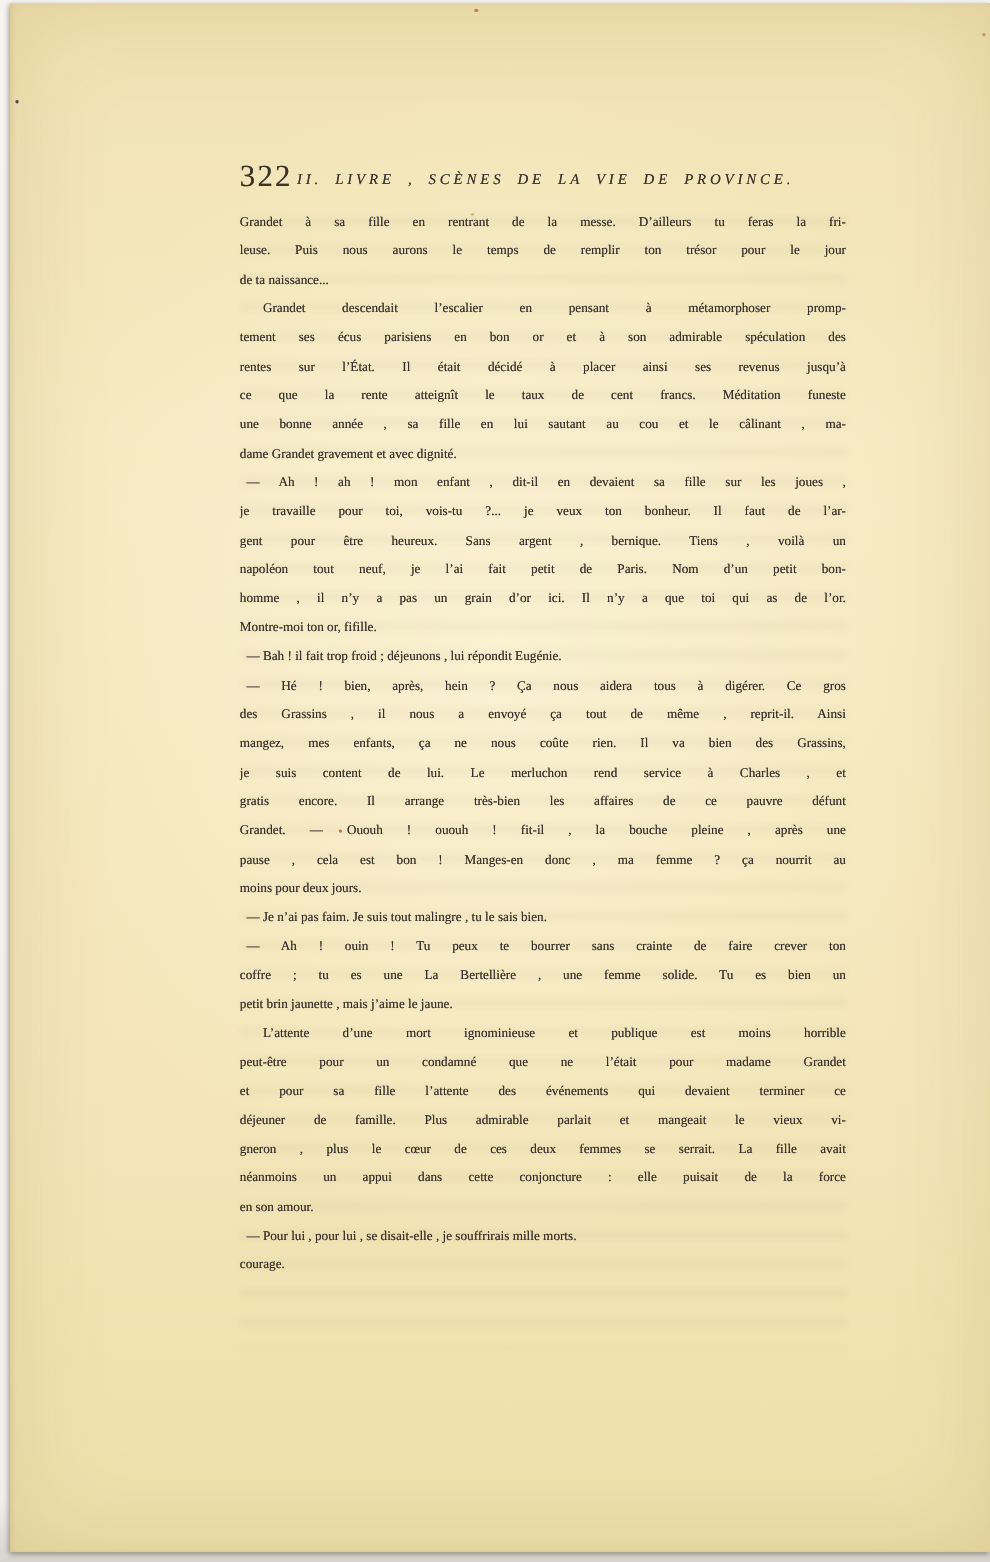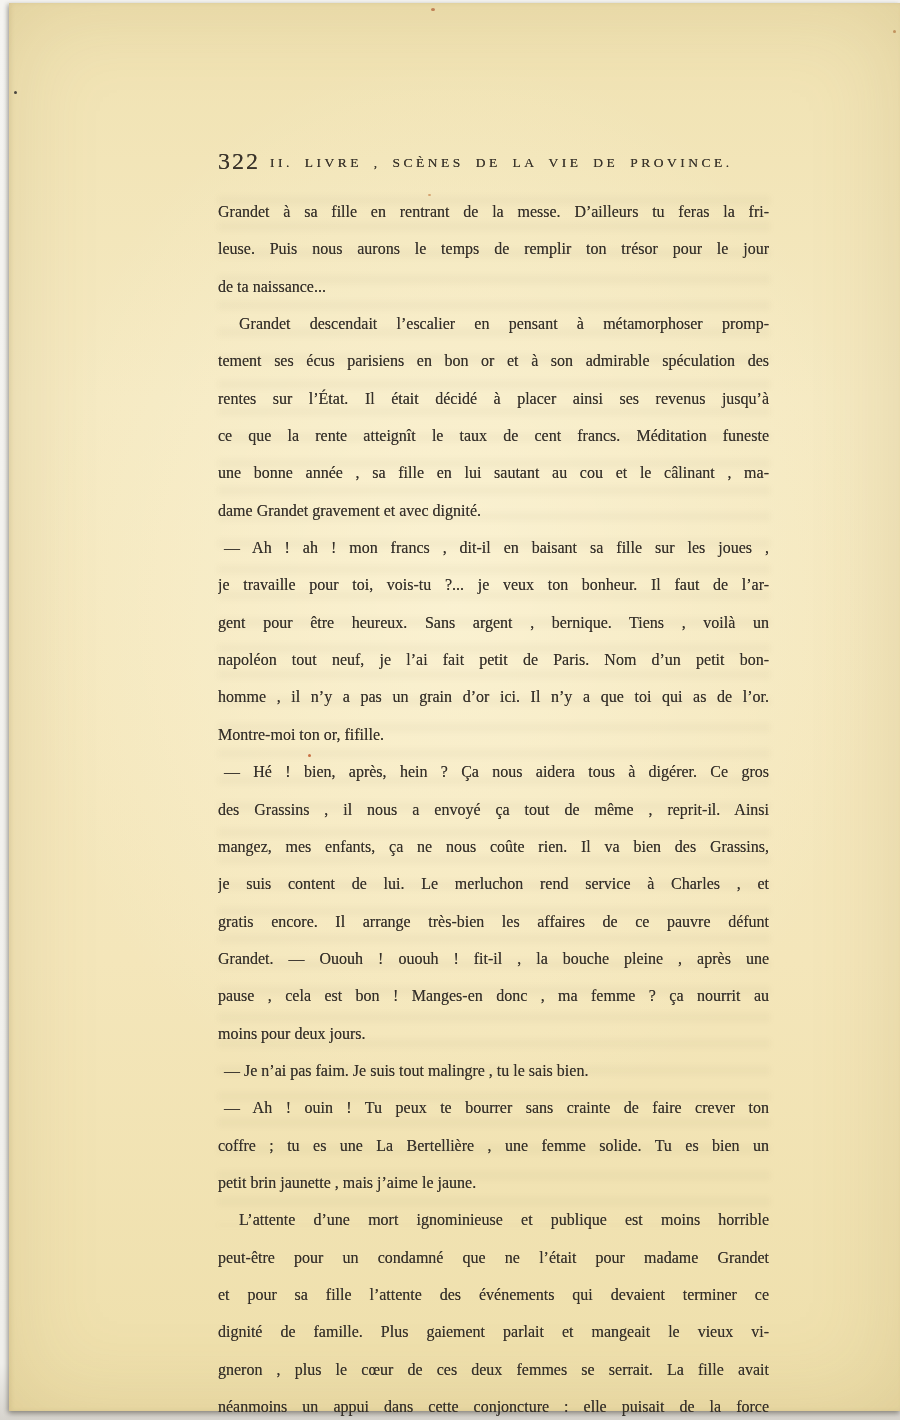--- a/index.html
+++ b/index.html
@@ -27,41 +27,41 @@
     background:repeating-linear-gradient(180deg,
       rgba(125,118,82,0.045) 0px, rgba(125,118,82,0.045) 9px,
       rgba(125,118,82,0) 9px, rgba(125,118,82,0) 26.35px);
     filter:blur(2.5px);
     pointer-events:none;
   }
   .speck{position:absolute;border-radius:50%;}
   .page-head{position:absolute;left:218px;top:149px;width:550px;height:28px;color:#3a342b;}
   .page-number{
     position:absolute;left:0;top:0;
-    font-size:24px;line-height:24px;letter-spacing:2px;
+    font-size:28px;line-height:24px;letter-spacing:2px;
     text-shadow:0 0 0.6px rgba(58,52,43,0.8);
   }
   .running-title{
     position:absolute;left:52px;top:6px;
     font-size:13.5px;line-height:16px;
     letter-spacing:3.5px;word-spacing:5px;
     white-space:nowrap;
     text-shadow:0 0 0.5px rgba(58,52,43,0.8);
+    font-style:italic;
   }
   .text-block{
     position:absolute;left:218px;top:188px;width:551px;
     color:#35302a;
   }
   .line{
-    font-size:16px;
+    font-size:12px;
     line-height:26.35px;height:26.35px;
     text-align:justify;text-align-last:justify;
     overflow:hidden;
     text-shadow:0 0 0.6px rgba(53,48,42,0.65);
-    margin-top:11px;
   }
   .line.para-end{text-align-last:left;}
   .line.ind-word{text-indent:21px;}
   .line.ind-dash{text-indent:6px;}
 </style>
 </head>
 <body>
 
 <div class="scan">
   <div class="paper"></div>
@@ -87,26 +87,29 @@
       </div>
       <div>
         <div class="line ind-word">Grandet descendait l’escalier en pensant à métamorphoser promp-</div>
         <div class="line">tement ses écus parisiens en bon or et à son admirable spéculation des</div>
         <div class="line">rentes sur l’État. Il était décidé à placer ainsi ses revenus jusqu’à</div>
         <div class="line">ce que la rente atteignît le taux de cent francs. Méditation funeste</div>
         <div class="line">une bonne année , sa fille en lui sautant au cou et le câlinant , ma-</div>
         <div class="line para-end">dame Grandet gravement et avec dignité.</div>
       </div>
       <div>
-        <div class="line ind-dash">— Ah ! ah ! mon francs , dit-il en baisant sa fille sur les joues ,</div>
+        <div class="line ind-dash">— Ah ! ah ! mon enfant , dit-il en devaient sa fille sur les joues ,</div>
         <div class="line">je travaille pour toi, vois-tu ?... je veux ton bonheur. Il faut de l’ar-</div>
         <div class="line">gent pour être heureux. Sans argent , bernique. Tiens , voilà un</div>
         <div class="line">napoléon tout neuf, je l’ai fait petit de Paris. Nom d’un petit bon-</div>
         <div class="line">homme , il n’y a pas un grain d’or ici. Il n’y a que toi qui as de l’or.</div>
         <div class="line para-end">Montre-moi ton or, fifille.</div>
+      </div>
+      <div>
+        <div class="line ind-dash para-end">— Bah ! il fait trop froid ; déjeunons , lui répondit Eugénie.</div>
       </div>
       <div>
         <div class="line ind-dash">— Hé ! bien, après, hein ? Ça nous aidera tous à digérer. Ce gros</div>
         <div class="line">des Grassins , il nous a envoyé ça tout de même , reprit-il. Ainsi</div>
         <div class="line">mangez, mes enfants, ça ne nous coûte rien. Il va bien des Grassins,</div>
         <div class="line">je suis content de lui. Le merluchon rend service à Charles , et</div>
         <div class="line">gratis encore. Il arrange très-bien les affaires de ce pauvre défunt</div>
         <div class="line">Grandet. — Ououh ! ououh ! fit-il , la bouche pleine , après une</div>
         <div class="line">pause , cela est bon ! Manges-en donc , ma femme ? ça nourrit au</div>
         <div class="line para-end">moins pour deux jours.</div>
@@ -116,21 +119,21 @@
       </div>
       <div>
         <div class="line ind-dash">— Ah ! ouin ! Tu peux te bourrer sans crainte de faire crever ton</div>
         <div class="line">coffre ; tu es une La Bertellière , une femme solide. Tu es bien un</div>
         <div class="line para-end">petit brin jaunette , mais j’aime le jaune.</div>
       </div>
       <div>
         <div class="line ind-word">L’attente d’une mort ignominieuse et publique est moins horrible</div>
         <div class="line">peut-être pour un condamné que ne l’était pour madame Grandet</div>
         <div class="line">et pour sa fille l’attente des événements qui devaient terminer ce</div>
-        <div class="line">dignité de famille. Plus gaiement parlait et mangeait le vieux vi-</div>
+        <div class="line">déjeuner de famille. Plus admirable parlait et mangeait le vieux vi-</div>
         <div class="line">gneron , plus le cœur de ces deux femmes se serrait. La fille avait</div>
         <div class="line">néanmoins un appui dans cette conjoncture : elle puisait de la force</div>
         <div class="line para-end">en son amour.</div>
       </div>
       <div>
         <div class="line ind-dash para-end">— Pour lui , pour lui , se disait-elle , je souffrirais mille morts.</div>
       </div>
       <div>
         <div class="line para-end">courage.</div>
       </div>

